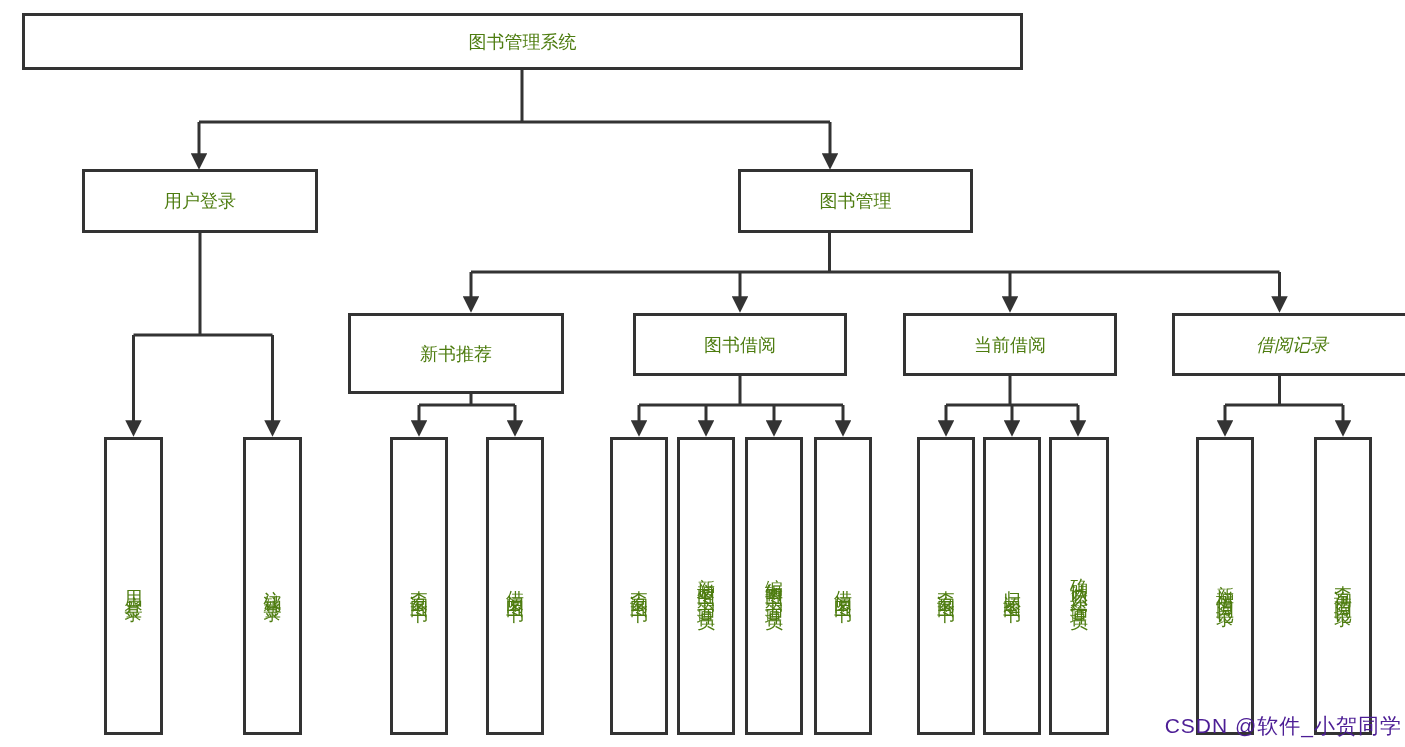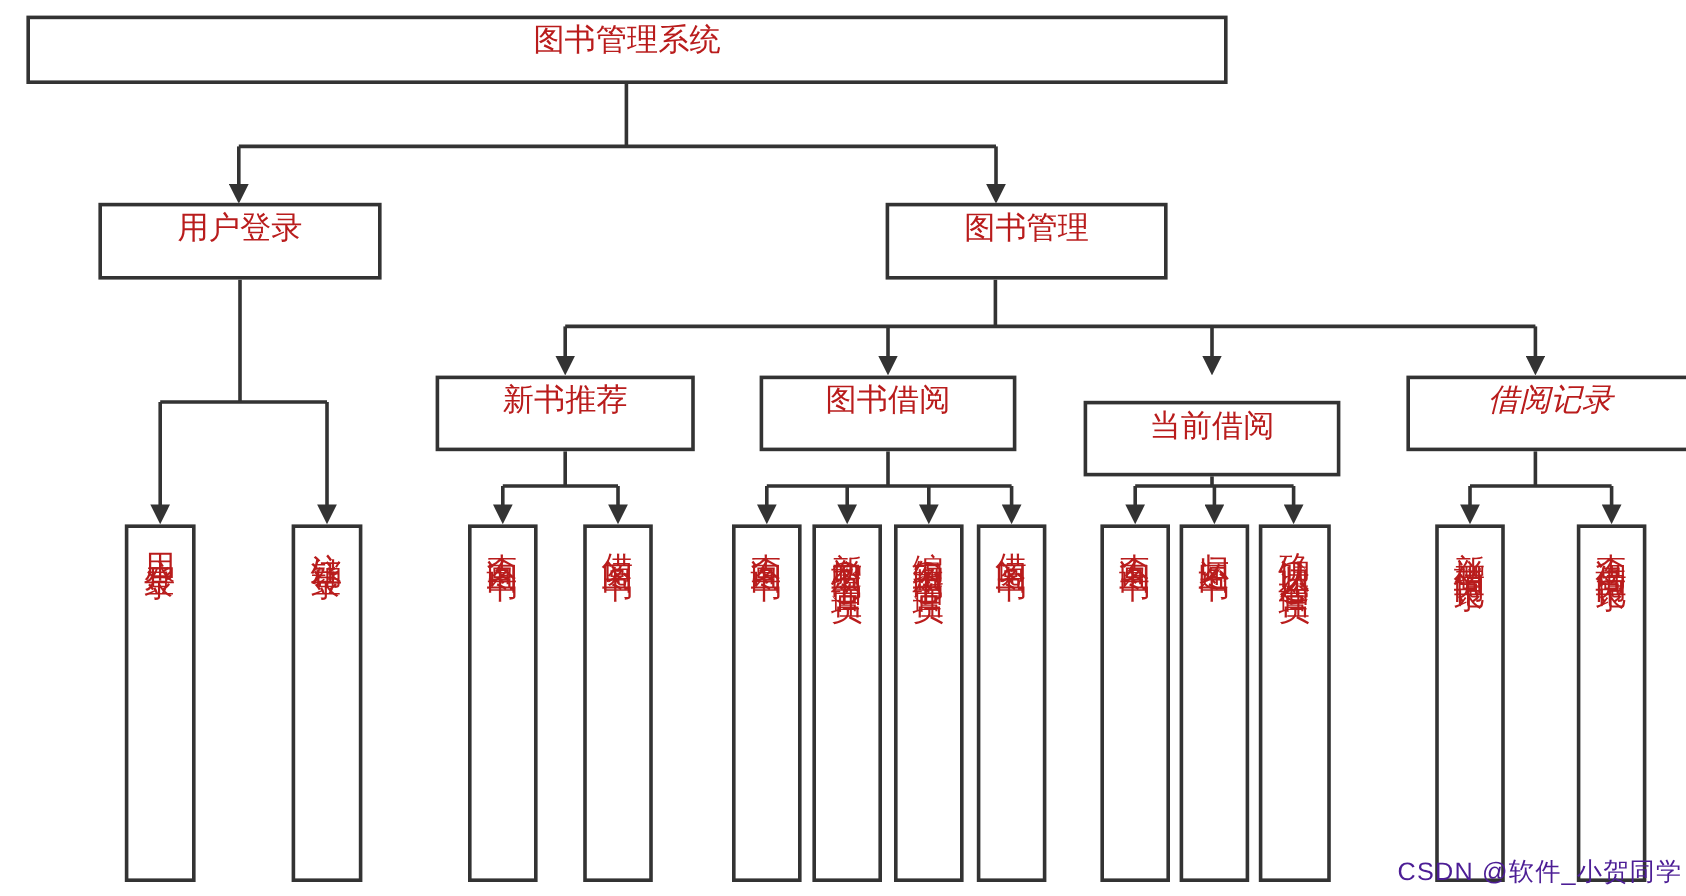--- a/index.html
+++ b/index.html
@@ -25,24 +25,24 @@
     stroke: #333333;
     stroke-width: 3;
     fill: none;
   }
   .node {
     position: absolute;
     box-sizing: border-box;
     border: 3px solid #333333;
     background: #ffffff;
     display: flex;
-    align-items: flex-start;
+    align-items: center;
     justify-content: center;
-    color: #b91c1c;
-    font-size: 26px;
+    color: #4d7c0f;
+    font-size: 18px;
   }
   .node .label {
     white-space: nowrap;
   }
   .vnode .label {
     writing-mode: vertical-rl;
     text-orientation: mixed;
     letter-spacing: 5px;
     line-height: 1;
     white-space: normal;
@@ -121,27 +121,27 @@
     <span class="label">图书管理系统</span>
   </div>
 
   <div class="node" style="left:82px; top:169px; width:236px; height:64px;">
     <span class="label">用户登录</span>
   </div>
   <div class="node" style="left:712px; top:169px; width:235px; height:64px;margin-left:26px;">
     <span class="label">图书管理</span>
   </div>
 
-  <div class="node" style="left:363px; top:313px; width:216px; height:63px;">
+  <div class="node" style="left:348px; top:313px; width:216px; height:81px;">
     <span class="label">新书推荐</span>
   </div>
   <div class="node" style="left:633px; top:313px; width:214px; height:63px;">
     <span class="label">图书借阅</span>
   </div>
-  <div class="node" style="left:903px; top:313px; width:214px; height:63px;margin-top:21px;">
+  <div class="node" style="left:903px; top:313px; width:214px; height:63px;">
     <span class="label">当前借阅</span>
   </div>
   <div class="node" style="left:1172px; top:313px; width:240px; height:63px;font-style:italic;">
     <span class="label">借阅记录</span>
   </div>
 
   <div class="node vnode" style="left:104px; top:437px; width:59px; height:298px;">
     <span class="label">用户登录</span>
   </div>
   <div class="node vnode" style="left:243px; top:437px; width:59px; height:298px;">

